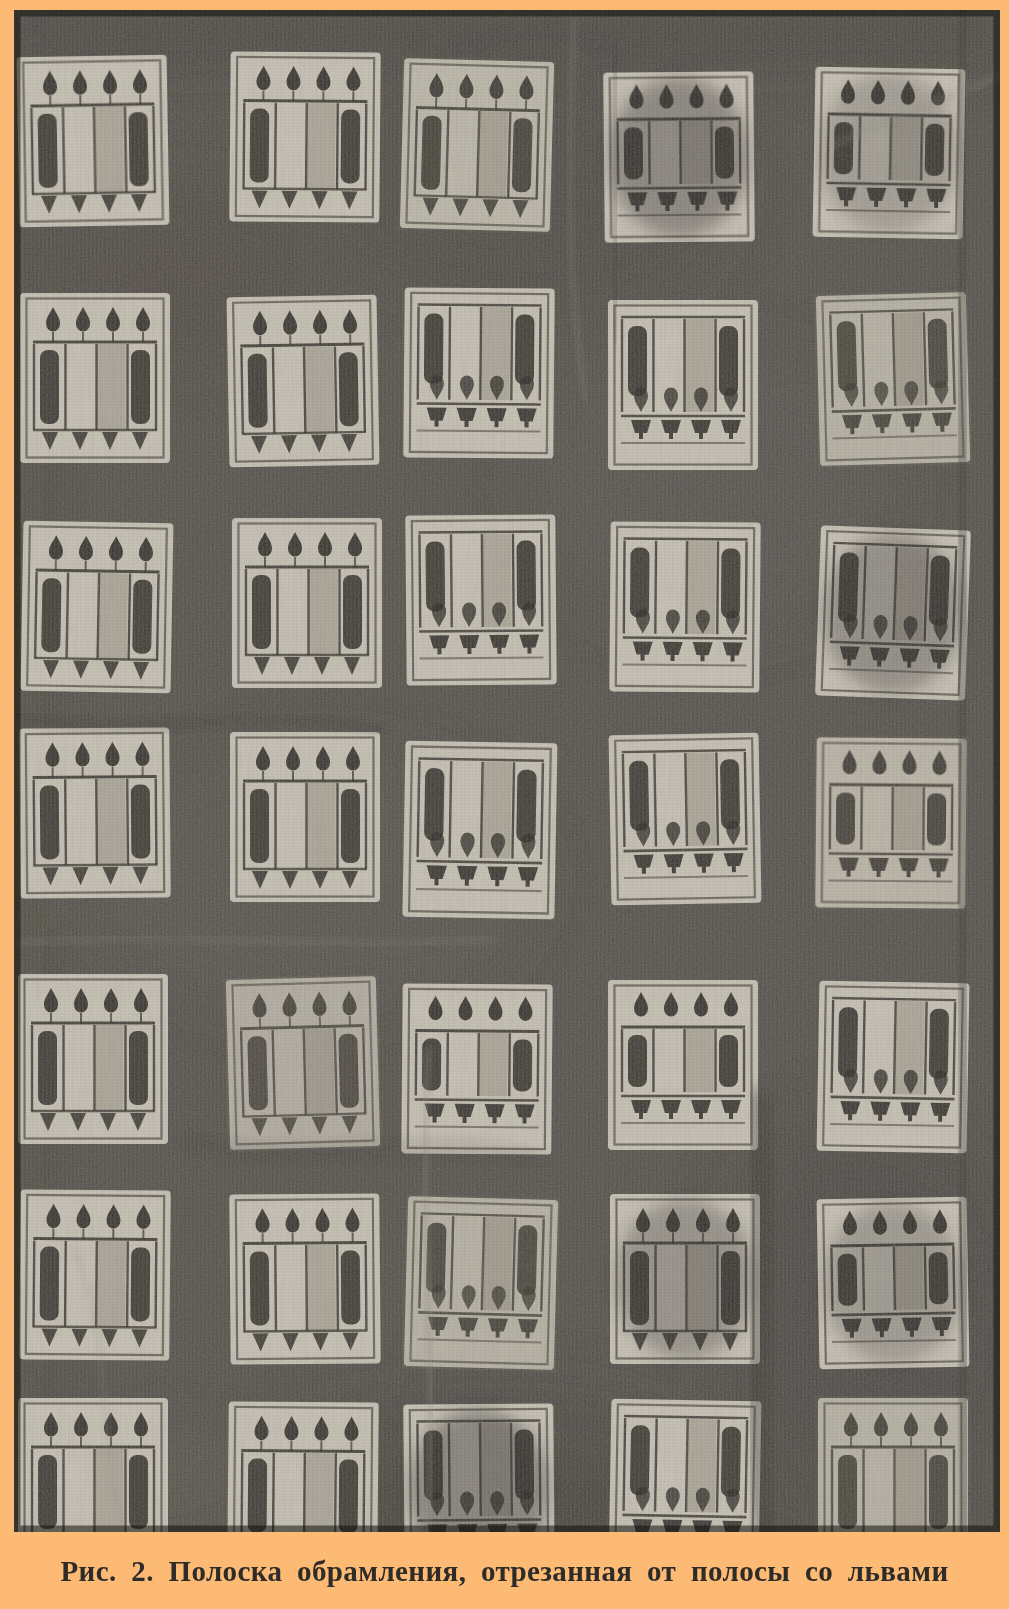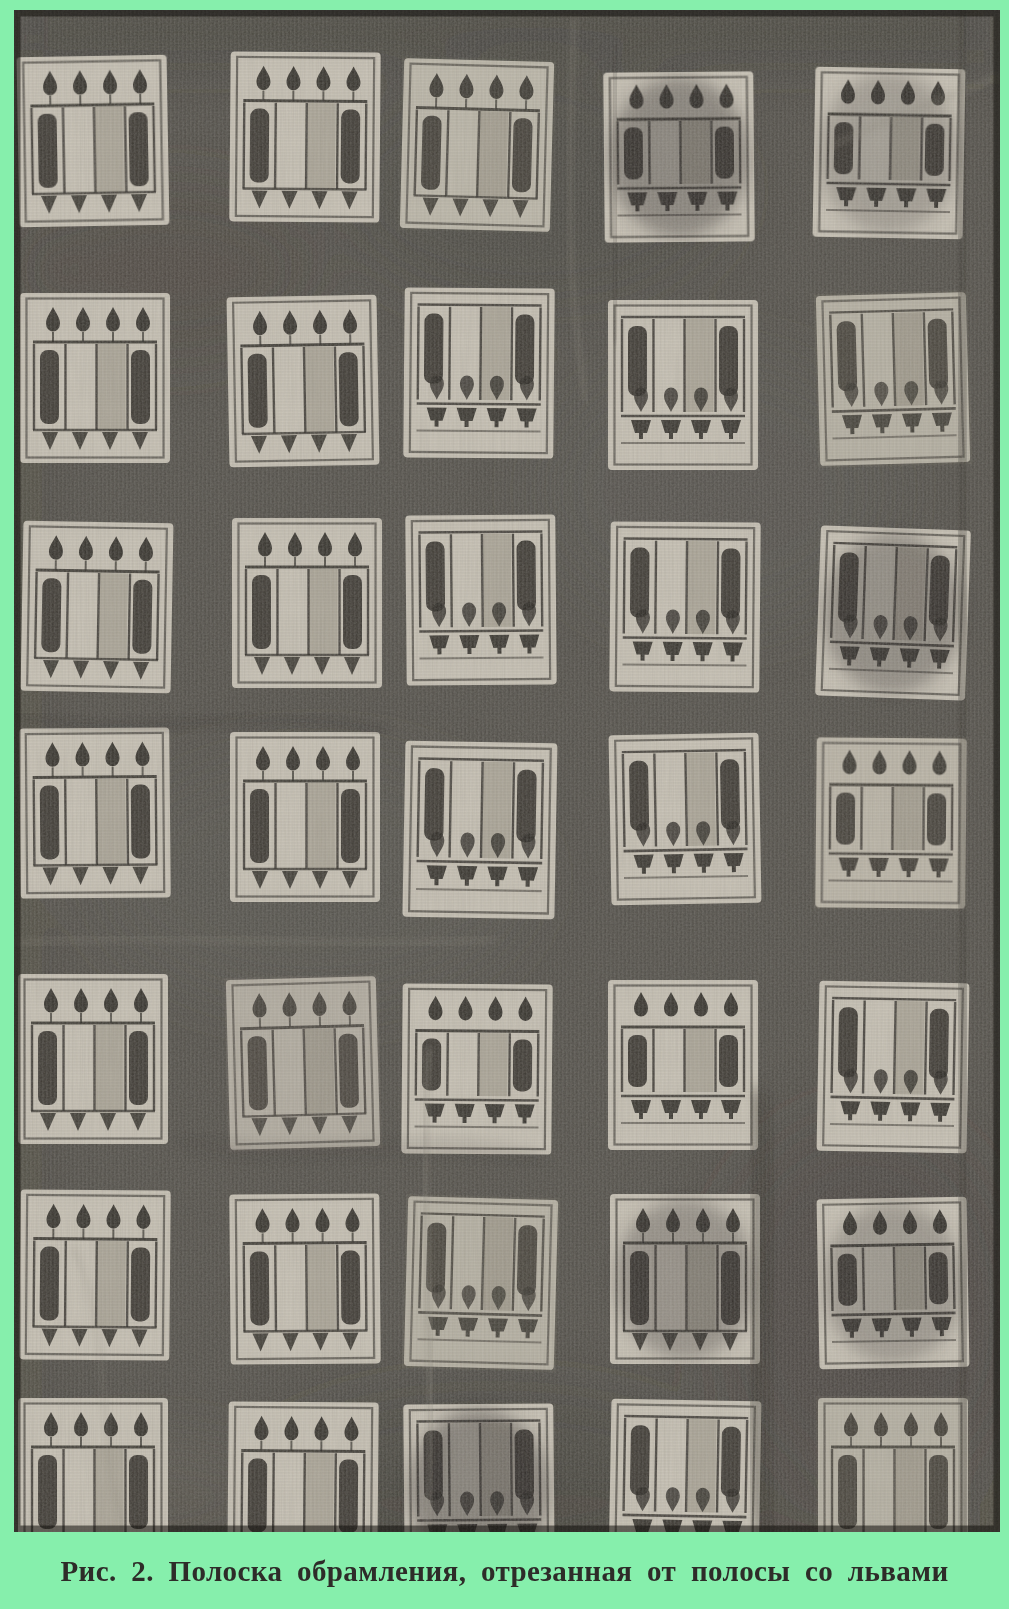--- a/index.html
+++ b/index.html
@@ -25,21 +25,21 @@
     font-size:29px;
     line-height:1.25;
     letter-spacing:0.4px;
     word-spacing:7px;
     color:#2e2c29;
   }
 </style>
 </head>
 <body>
 
-<div class="page" style="background: #86efac;">
+<div class="page" style="background: #fdba74;">
   <figure>
     <div class="photo">
       <svg viewBox="0 0 986 1522" xmlns="http://www.w3.org/2000/svg" xmlns:xlink="http://www.w3.org/1999/xlink" style="--fabric: #53504a; --tile-light: #c9c3b6; --tile-mid: #a39d8f; --ink-dark: #2b2823;">
         <defs>
           <filter id="b3">
               <feGaussianBlur stdDeviation="3"></feGaussianBlur>
             </filter>
           <filter id="b5">
               <feGaussianBlur stdDeviation="5"></feGaussianBlur>
             </filter>

